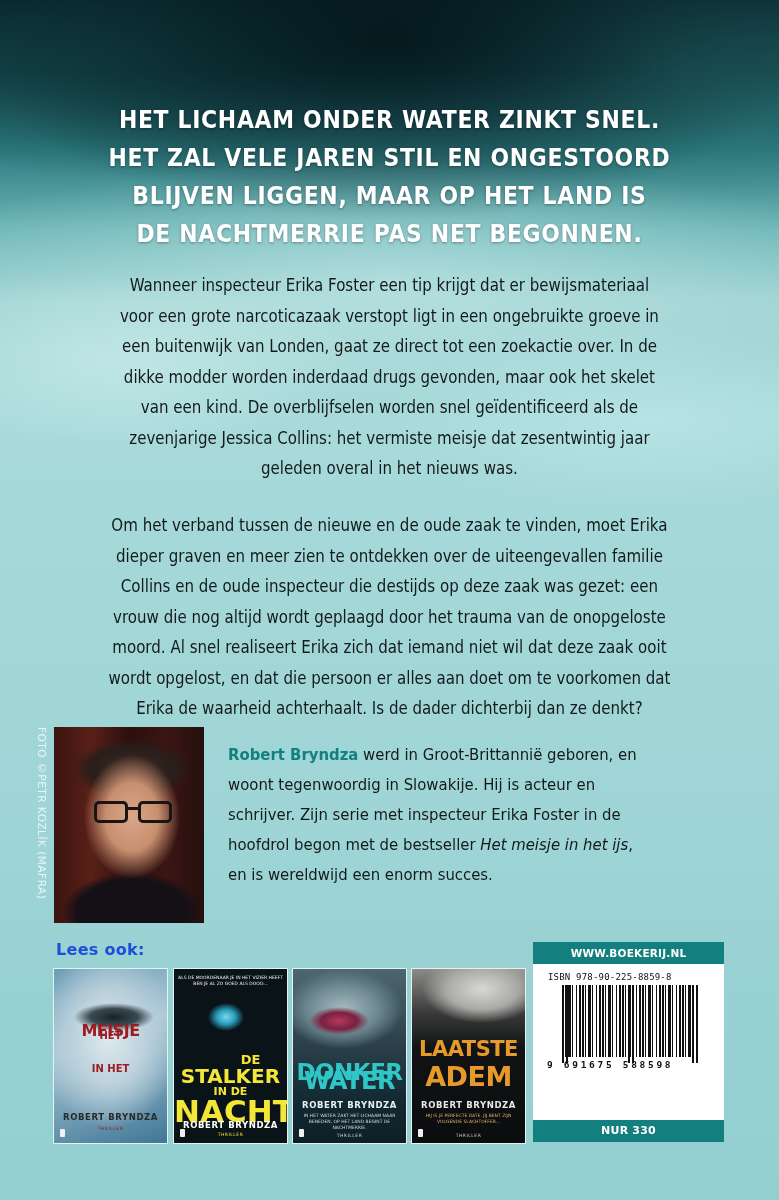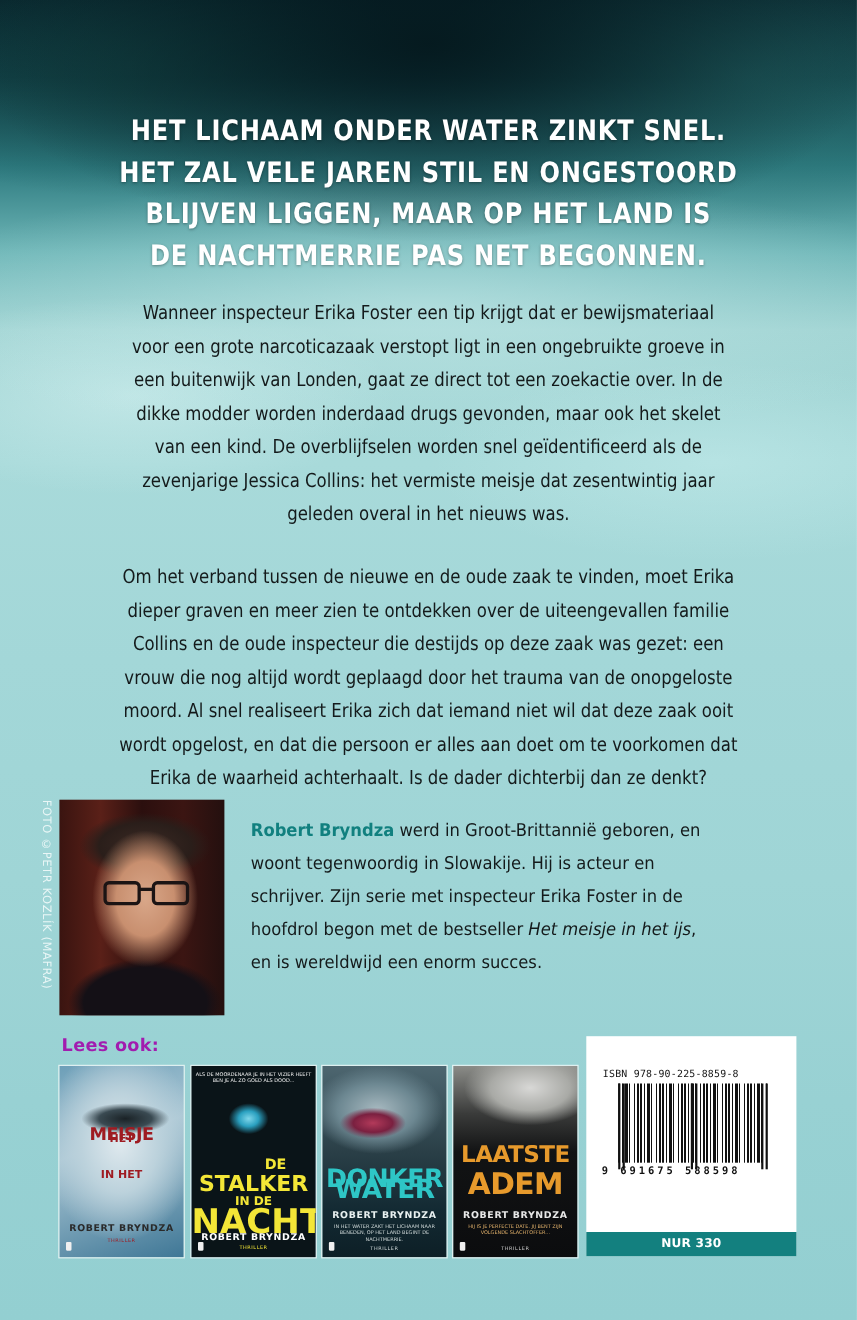--- a/index.html
+++ b/index.html
@@ -91,21 +91,21 @@
       color: #141a1b;
       transform: scaleX(0.93);
       transform-origin: 0 0;
     }
     .bio div { white-space: nowrap; }
     .bio .author-name { color: #11807f; font-weight: bold; }
     .bio em { font-style: italic; }
 
     .lees-ook {
       position: absolute; left: 56px; top: 940px;
-      color: #a21caf; font-weight: bold; font-size: 16px;
+      color: #1d4ed8; font-weight: bold; font-size: 16px;
       font-family: "DejaVu Sans", sans-serif;
       letter-spacing: 0.3px;
     }
 
     .cover {
       position: absolute; top: 968px; width: 115px; height: 176px;
       border: 1px solid #e6f3f3;
       overflow: hidden;
       text-align: center;
       font-family: "DejaVu Sans", sans-serif;
@@ -285,20 +285,21 @@
 <div class="cover cover4">
   <div class="title t1">LAATSTE</div>
   <div class="title t2">ADEM</div>
   <div class="author">ROBERT BRYNDZA</div>
   <div class="tagline">HIJ IS JE PERFECTE DATE. JIJ BENT ZIJN VOLGENDE SLACHTOFFER...</div>
   <div class="genre">THRILLER</div>
   <div class="logo"></div>
 </div>
 
 <div class="barcode-box">
+  <div class="banner top">WWW.BOEKERIJ.NL</div>
   <div class="isbn-text">ISBN 978-90-225-8859-8</div>
   <div class="bars">
     <div class="guard" style="left:0;"></div>
     <div class="guard" style="left:4px;"></div>
     <div class="guard" style="left:66px;"></div>
     <div class="guard" style="left:70px;"></div>
     <div class="guard" style="left:130px;"></div>
     <div class="guard" style="left:134px;"></div>
   </div>
   <div class="ean-digits">9 691675 588598</div>

